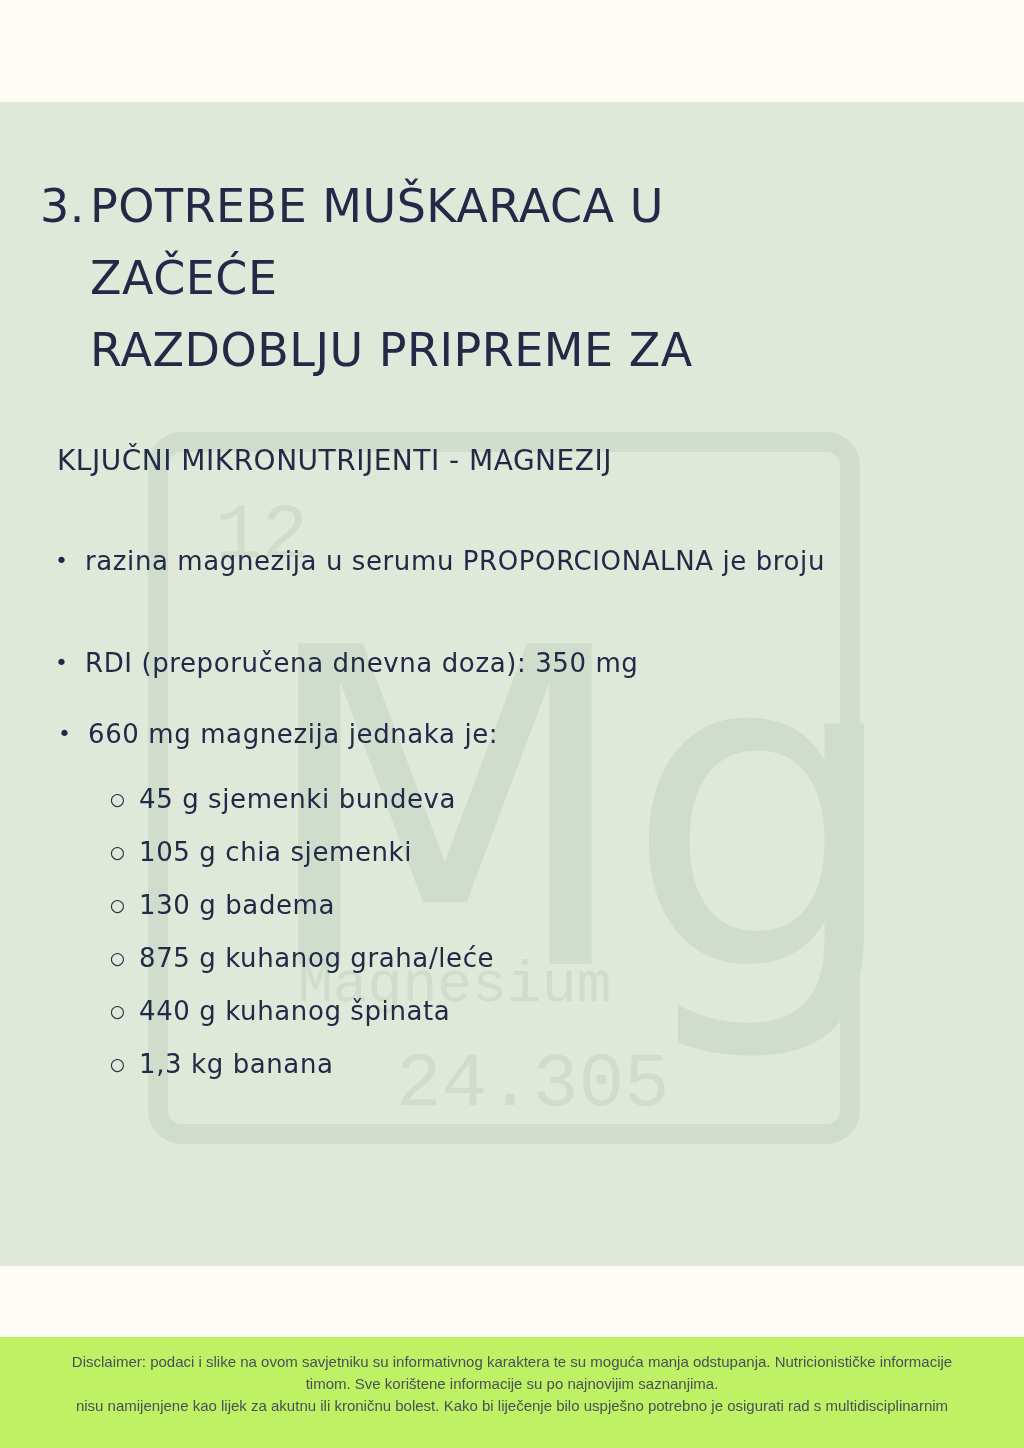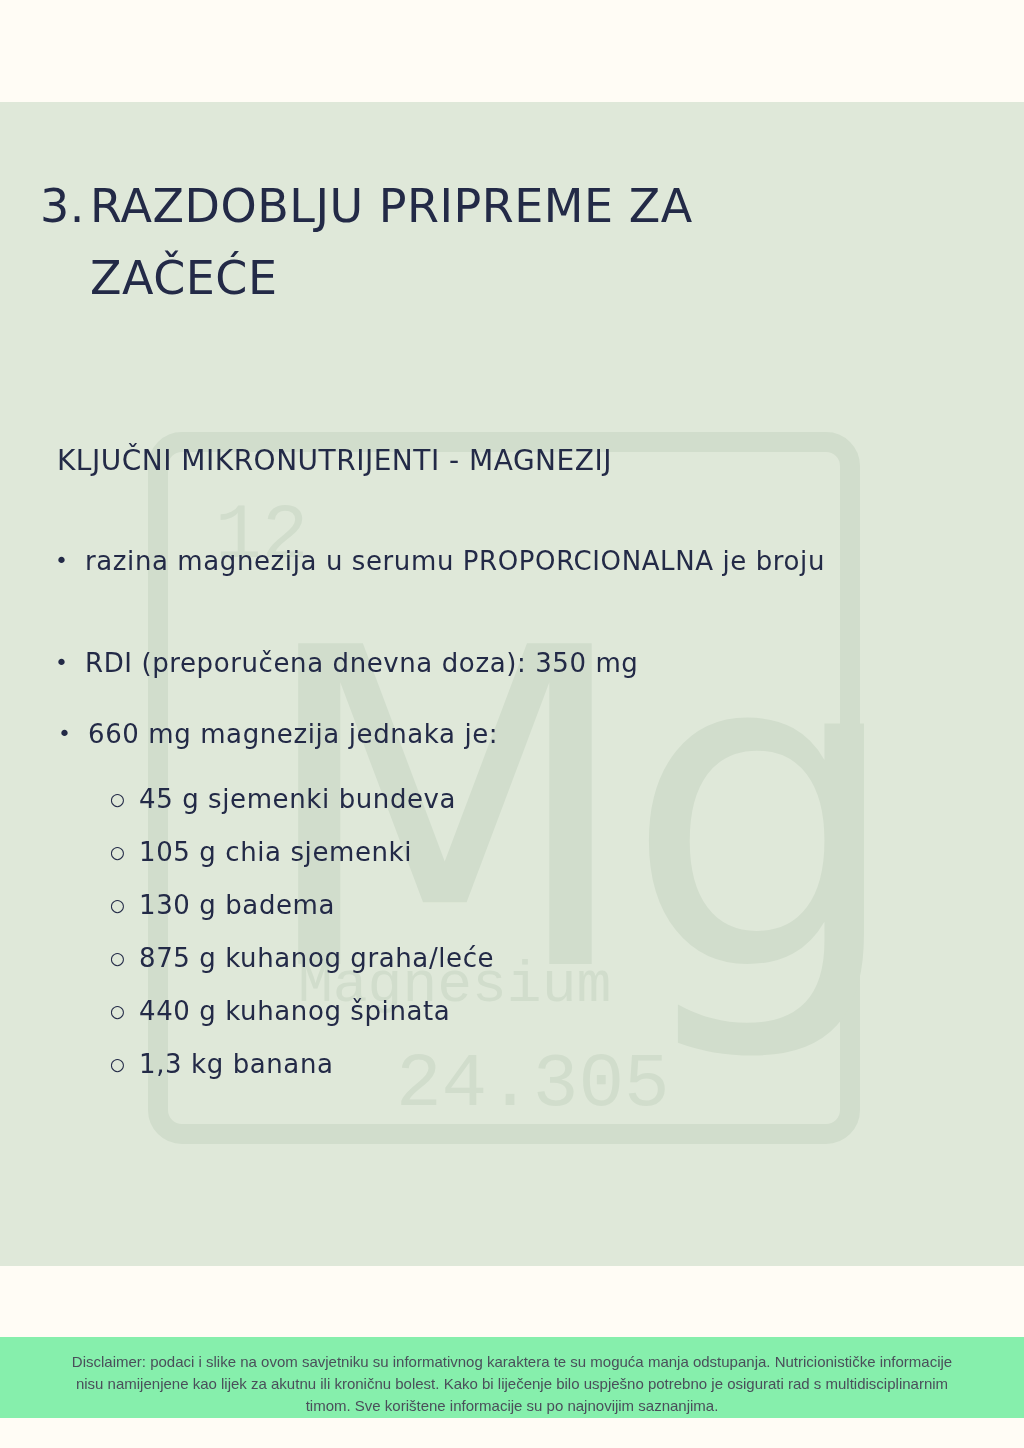--- a/index.html
+++ b/index.html
@@ -5,21 +5,21 @@
   html, body { margin: 0; padding: 0; }
   body {
     width: 1024px; height: 1448px; position: relative; overflow: hidden;
     background: #fffcf5;
     font-family: "DejaVu Sans", sans-serif;
     color: #232a47;
   }
   .top-band { position: absolute; left: 0; top: 0; width: 1024px; height: 102px; background: #fffcf5; }
   .main-panel { position: absolute; left: 0; top: 102px; width: 1024px; height: 1164px; background: #dfe8d9; overflow: hidden; }
   .mid-band { position: absolute; left: 0; top: 1266px; width: 1024px; height: 71px; background: #fffcf5; }
-  .footer { position: absolute; left: 0; top: 1337px; width: 1024px; height: 81px; background: #86efac; }
+  .footer { position: absolute; left: 0; top: 1337px; width: 1024px; height: 111px; background: #bef264; }
 
   
   .element-tile {
     position: absolute; left: 148px; top: 330px; width: 712px; height: 712px;
     border: 20px solid #d1ddcc; border-radius: 34px; box-sizing: border-box;
   }
   .wm { position: absolute; color: #d1ddcc; font-family: Liberation Mono, monospace; line-height: 1; }
   .wm-number { left: 215px; top: 395px; font-size: 78px; }
   .wm-symbol { left: 255px; top: 490px; font-size: 440px; letter-spacing: -10px; font-family: "DejaVu Sans", sans-serif; }
   .wm-name { left: 298px; top: 855px; font-size: 58px; }
@@ -59,22 +59,23 @@
 <div class="main-panel">
   <div class="element-tile"></div>
   <div class="wm wm-number">12</div>
   <div class="wm wm-symbol">Mg</div>
   <div class="wm wm-name">Magnesium</div>
   <div class="wm wm-mass">24.305</div>
 
   <h1 class="title">
     <span class="title-num">3.</span>
     <span class="title-text">
+      <span style="display:block">POTREBE MUŠKARACA U</span>
+      <span style="display:block">ZAČEĆE</span>
       <span style="display:block">RAZDOBLJU PRIPREME ZA</span>
-      <span style="display:block">ZAČEĆE</span>
     </span>
   </h1>
 
   <h2 class="subtitle">KLJUČNI MIKRONUTRIJENTI -  MAGNEZIJ</h2>
 
   <div class="bullets">
     <div class="bullet" style="top:0">
       <span class="dot">•</span>
       <span>
         <span style="display:block; line-height:51px; margin-top:-12px">razina magnezija u serumu PROPORCIONALNA je broju</span>
@@ -114,16 +115,16 @@
       <span>1,3 kg banana</span>
     </div>
   </div>
 </div>
 
 <div class="mid-band"></div>
 
 <div class="footer">
   <div class="disclaimer">
     <div>Disclaimer: podaci i slike na ovom savjetniku su informativnog karaktera te su moguća manja odstupanja. Nutricionističke informacije</div>
+    <div>timom. Sve korištene informacije su po najnovijim saznanjima.</div>
     <div>nisu namijenjene kao lijek za akutnu ili kroničnu bolest. Kako bi liječenje bilo uspješno potrebno je osigurati rad s multidisciplinarnim</div>
-    <div>timom. Sve korištene informacije su po najnovijim saznanjima.</div>
   </div>
 </div>
 
 </body></html>

